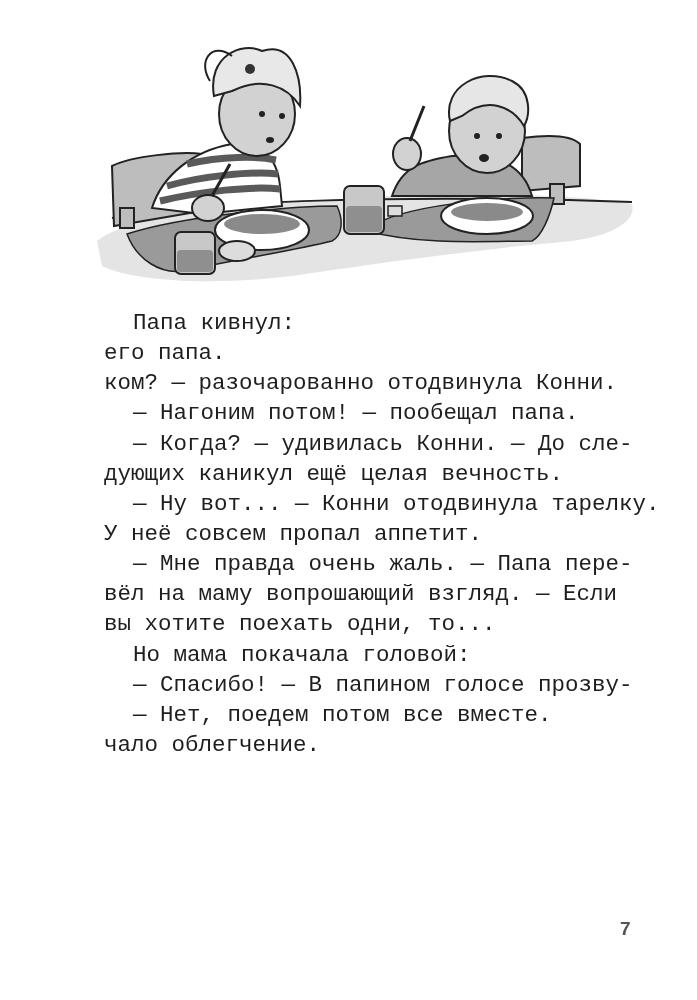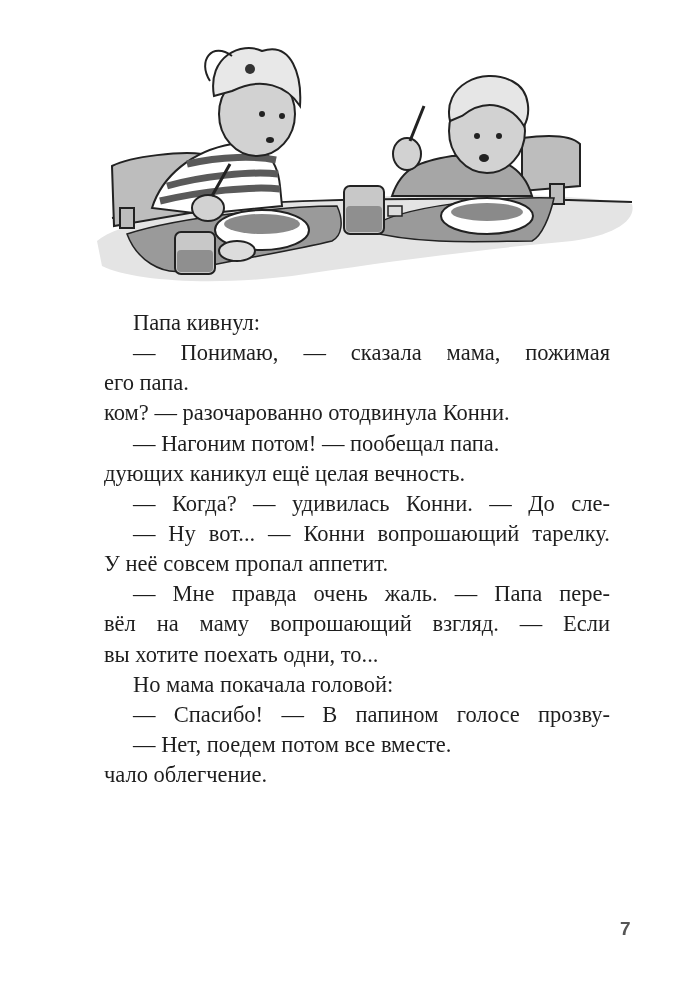--- a/index.html
+++ b/index.html
@@ -22,20 +22,21 @@
       width: 506px;
       font-size: 22.5px;
       line-height: 30.15px;
     }
     .line {
       display: block;
       white-space: nowrap;
       text-align: justify;
       text-align-last: justify;
       height: 30.15px;
+      font-family: Liberation Mono, monospace;
     }
     .line.indent { padding-left: 29px; }
     .line.last { text-align-last: left; }
     .page-number {
       position: absolute;
       left: 620px; top: 918px;
       font-family: "Liberation Sans", "DejaVu Sans", sans-serif;
       font-weight: bold;
       font-size: 19px;
       color: #555555;
@@ -101,27 +102,26 @@
 
     <ellipse cx="395" cy="180" rx="46" ry="18" fill="#ffffff" stroke="#222" stroke-width="2"></ellipse>
     <ellipse cx="395" cy="176" rx="36" ry="9" fill="#8a8a8a"></ellipse>
 
     <rect x="296" y="170" width="14" height="10" fill="#dcdcdc" stroke="#222" stroke-width="1.5"></rect>
   </svg>
 </div>
 
 <div class="text-block">
   <span class="line indent last">Папа кивнул:</span>
-  <span class="line indent">— Понимаю, — сказала мама, пожимая</span>
   <span class="line last">его папа.</span>
   <span class="line last">ком? — разочарованно отодвинула Конни.</span>
   <span class="line indent last">— Нагоним потом! — пообещал папа.</span>
+  <span class="line indent">— Когда? — удивилась Конни. — До сле-</span>
   <span class="line last">дующих каникул ещё целая вечность.</span>
-  <span class="line indent">— Когда? — удивилась Конни. — До сле-</span>
-  <span class="line indent">— Ну вот... — Конни вопрошающий тарелку.</span>
+  <span class="line indent">— Ну вот... — Конни отодвинула тарелку.</span>
   <span class="line last">У неё совсем пропал аппетит.</span>
   <span class="line indent">— Мне правда очень жаль. — Папа пере-</span>
   <span class="line">вёл на маму вопрошающий взгляд. — Если</span>
   <span class="line last">вы хотите поехать одни, то...</span>
   <span class="line indent last">Но мама покачала головой:</span>
   <span class="line indent">— Спасибо! — В папином голосе прозву-</span>
   <span class="line indent last">— Нет, поедем потом все вместе.</span>
   <span class="line last">чало облегчение.</span>
 </div>
 

